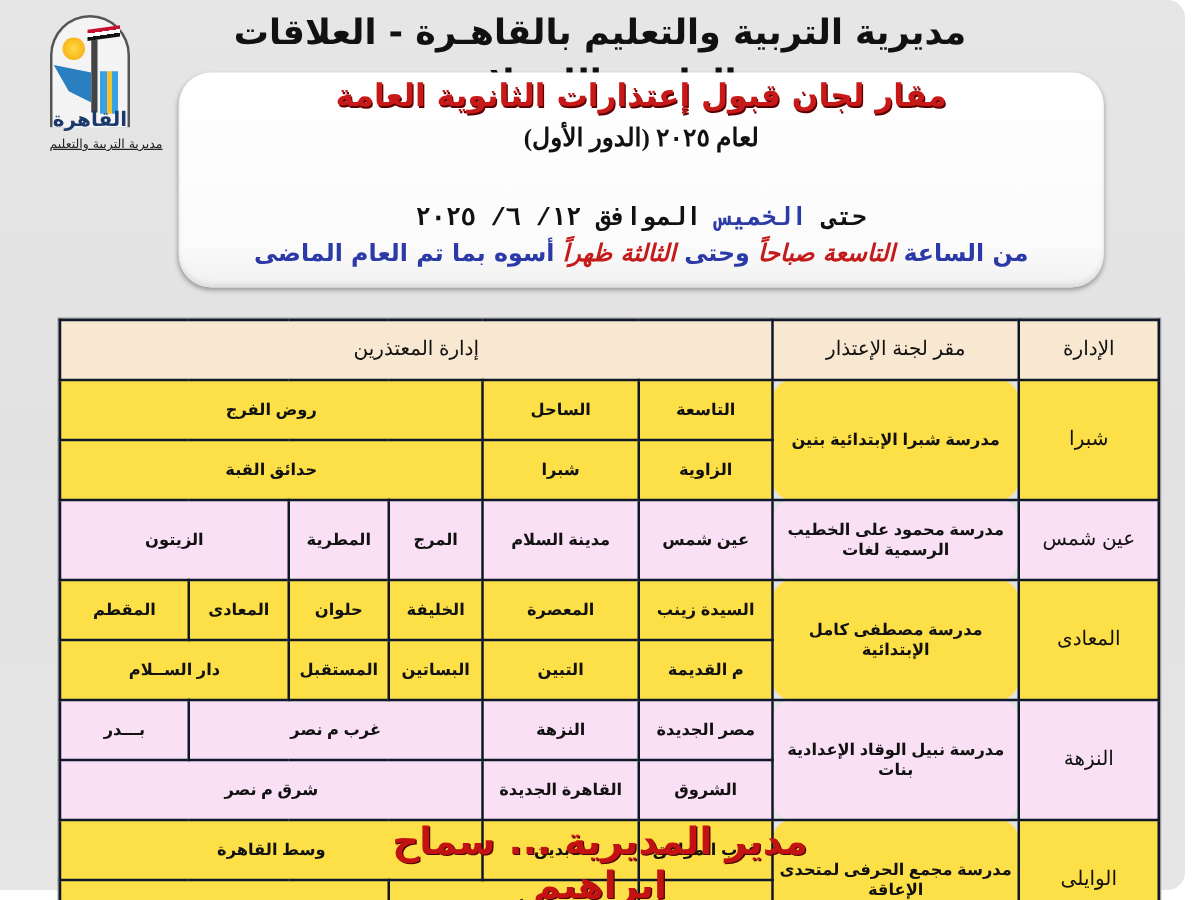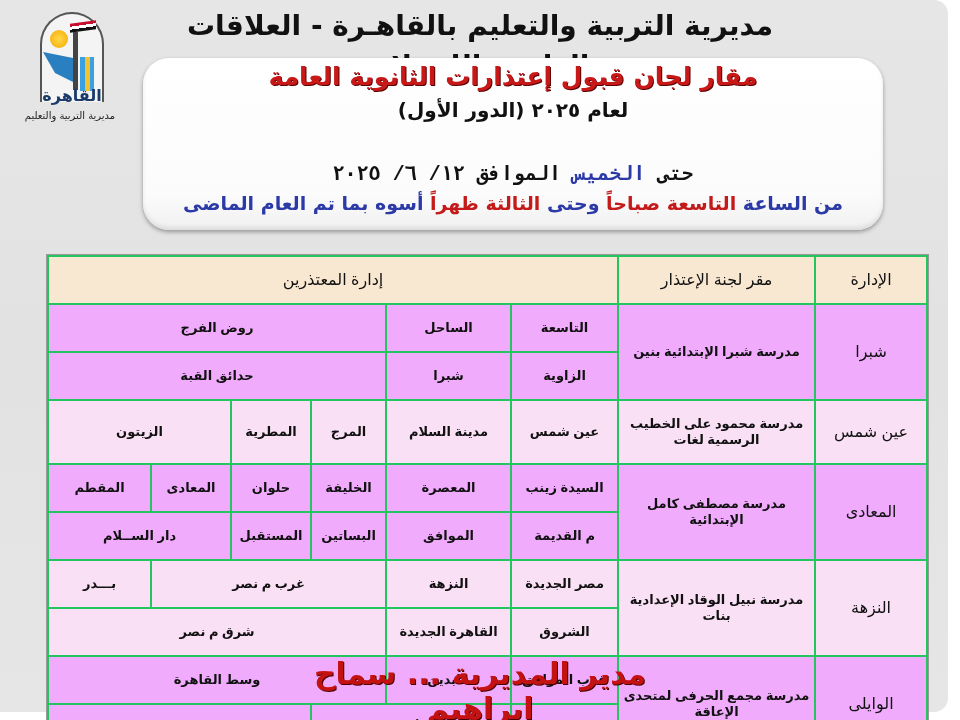--- a/index.html
+++ b/index.html
@@ -27,53 +27,53 @@
   .logo .sun { position:absolute; left: 40px; top: 18px; width: 18px; height: 18px; border-radius: 50%;
     background: radial-gradient(circle, #ffd84a 0%, #f5a800 100%); }
   .logo .flag { position:absolute; left: 60px; top: 10px; width: 26px; height: 9px;
     background: linear-gradient(180deg, #c8102e 0 33%, #fff 33% 66%, #111 66% 100%); transform: skewY(-8deg); }
   .logo .tower { position:absolute; left: 63px; top: 20px; width: 5px; height: 58px; background:#444; }
   .logo .ship { position:absolute; left: 33px; top: 40px; width: 30px; height: 30px;
     background: #2a7fc0; clip-path: polygon(0 0, 100% 20%, 100% 100%, 40% 70%); }
   .logo .bars { position:absolute; left: 70px; top: 45px; width: 18px; height: 34px;
     background: linear-gradient(90deg, #3aa0e0 0 30%, #f2c230 30% 55%, #3aa0e0 55% 80%, transparent 80%); }
   .logo .city { position:absolute; left: 22px; top: 74px; width: 80px; text-align:center; font-size: 16px; font-weight:bold; color:#1a3a6b; }
-  .logo .sub { position:absolute; left: 0; top: 98px; width: 120px; text-align:center; font-size: 10px; color:#222; }
+  .logo .sub { position:absolute; left: 0; top: 98px; width: 120px; font-size: 10px; color:#222;text-decoration:underline; }
 
   .info-box {
     position: absolute; left: 143px; top: 58px; width: 740px; height: 172px;
     background: linear-gradient(180deg, #ffffff 0%, #fbfbfb 80%, #f0f0f0 100%);
     border-radius: 26px;
     box-shadow: 0 2px 4px rgba(0,0,0,0.35), inset 0 -3px 4px rgba(0,0,0,0.08);
     text-align: center; font-weight: bold;
   }
   .info-box .l1 { position:absolute; left:0; right:0; top: 4px; font-size: 25px; color: #c81818; text-shadow: 1px 1px 0 #5a0000; }
-  .info-box .l2 { position:absolute; left:0; right:0; top: 40px; font-size: 20px; color: #111; }
+  .info-box .l2 { position:absolute; left:0; right:0; top: 40px; font-size: 20px; color: #111; font-family: Liberation Serif, serif; }
   .info-box .l3 { position:absolute; left:0; right:0; top: 73px; font-size: 20px; color: #111; }
   .info-box .l4 { position:absolute; left:0; right:0; top: 103px; font-size: 20px; color: #111; font-family: Liberation Mono, monospace; }
   .info-box .l5 { position:absolute; left:0; right:0; top: 134px; font-size: 19px; color: #1e2fa0; }
   .blue { color: #2c3aa8; }
-  .red { color: #c41a1a; }
+  .red { color: #c41a1a; font-style: italic; }
   .dark { color: #111; }
 
   table.committees {
     position: absolute; left: 47px; top: 255px; width: 879px; height: 377px;
     border-collapse: collapse; table-layout: fixed;
     font-family: "Liberation Sans", "DejaVu Sans", sans-serif; font-weight: bold;
     box-shadow: 0 0 0 1px #999;
   }
   table.committees td, table.committees th {
-    border: 2px solid #22c55e; text-align: center; vertical-align: middle;
+    border: 2px solid #0f172a; text-align: center; vertical-align: middle;
     font-size: 13px; color: #111; padding: 15px 2px; line-height: 16px;
   }
   table.committees th { background: #f9e8d1; font-size: 16px; font-weight: normal; height: 39px; }
   tr.pink td { background: #f9e0f5; }
-  tr.white td { background: #f0abfc; }
+  tr.white td { background: #fde047; }
   td.dept { font-size: 16px !important; font-weight: normal; }
-  td.seat { font-size: 13px; }
+  td.seat { font-size: 13px; border-radius: 16px; }
 
   .footer-sign {
     position: absolute; left: 280px; top: 656px; width: 400px; text-align: center;
     font-size: 30px; font-weight: bold; color: #c41212; text-shadow: 1px 1px 0 #4a0000;
   }
 </style>
 </head>
 <body>
 
 <div class="top-white"></div>
@@ -149,21 +149,21 @@
     <td rowspan="2" class="seat">مدرسة مصطفى كامل الإبتدائية</td>
     <td>السيدة زينب</td>
     <td>المعصرة</td>
     <td>الخليفة</td>
     <td>حلوان</td>
     <td>المعادى</td>
     <td>المقطم</td>
   </tr>
   <tr class="white" style="height:35px">
     <td>م القديمة</td>
-    <td>الموافق</td>
+    <td>التبين</td>
     <td>البساتين</td>
     <td>المستقبل</td>
     <td colspan="2">دار الســلام</td>
   </tr>
 
   <tr class="pink" style="height:32px">
     <td rowspan="2" class="dept">النزهة</td>
     <td rowspan="2" class="seat">مدرسة نبيل الوقاد الإعدادية بنات</td>
     <td>مصر الجديدة</td>
     <td>النزهة</td>

